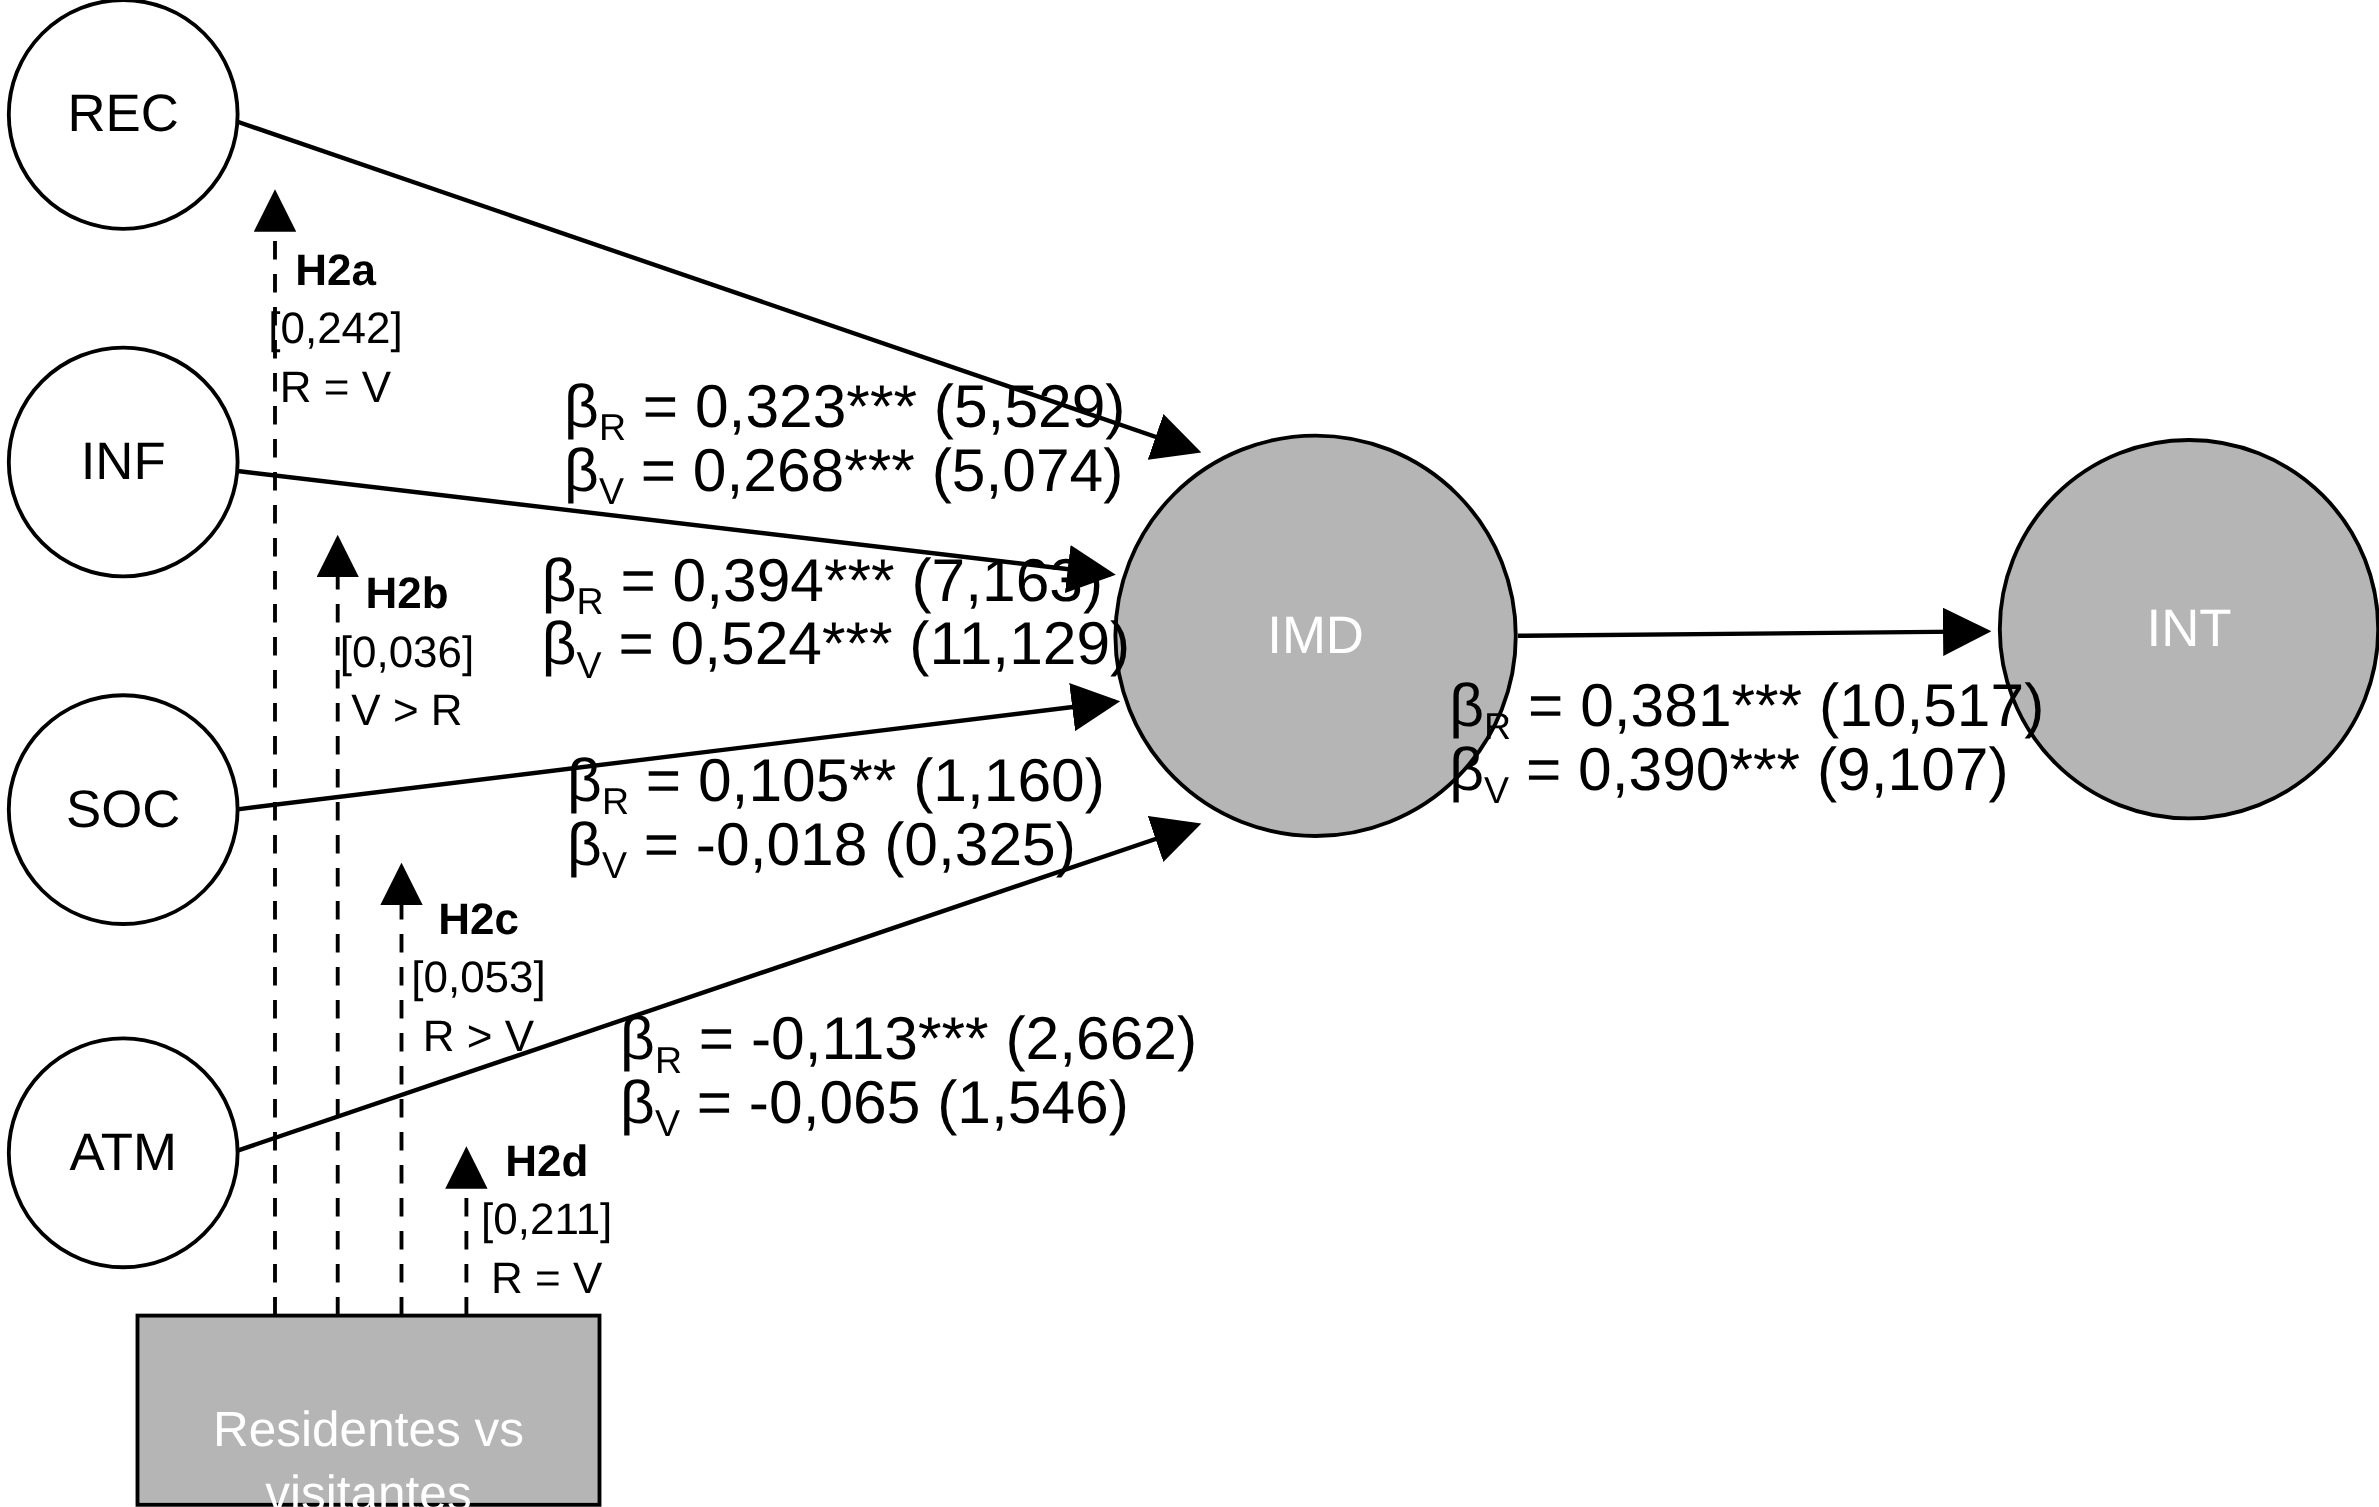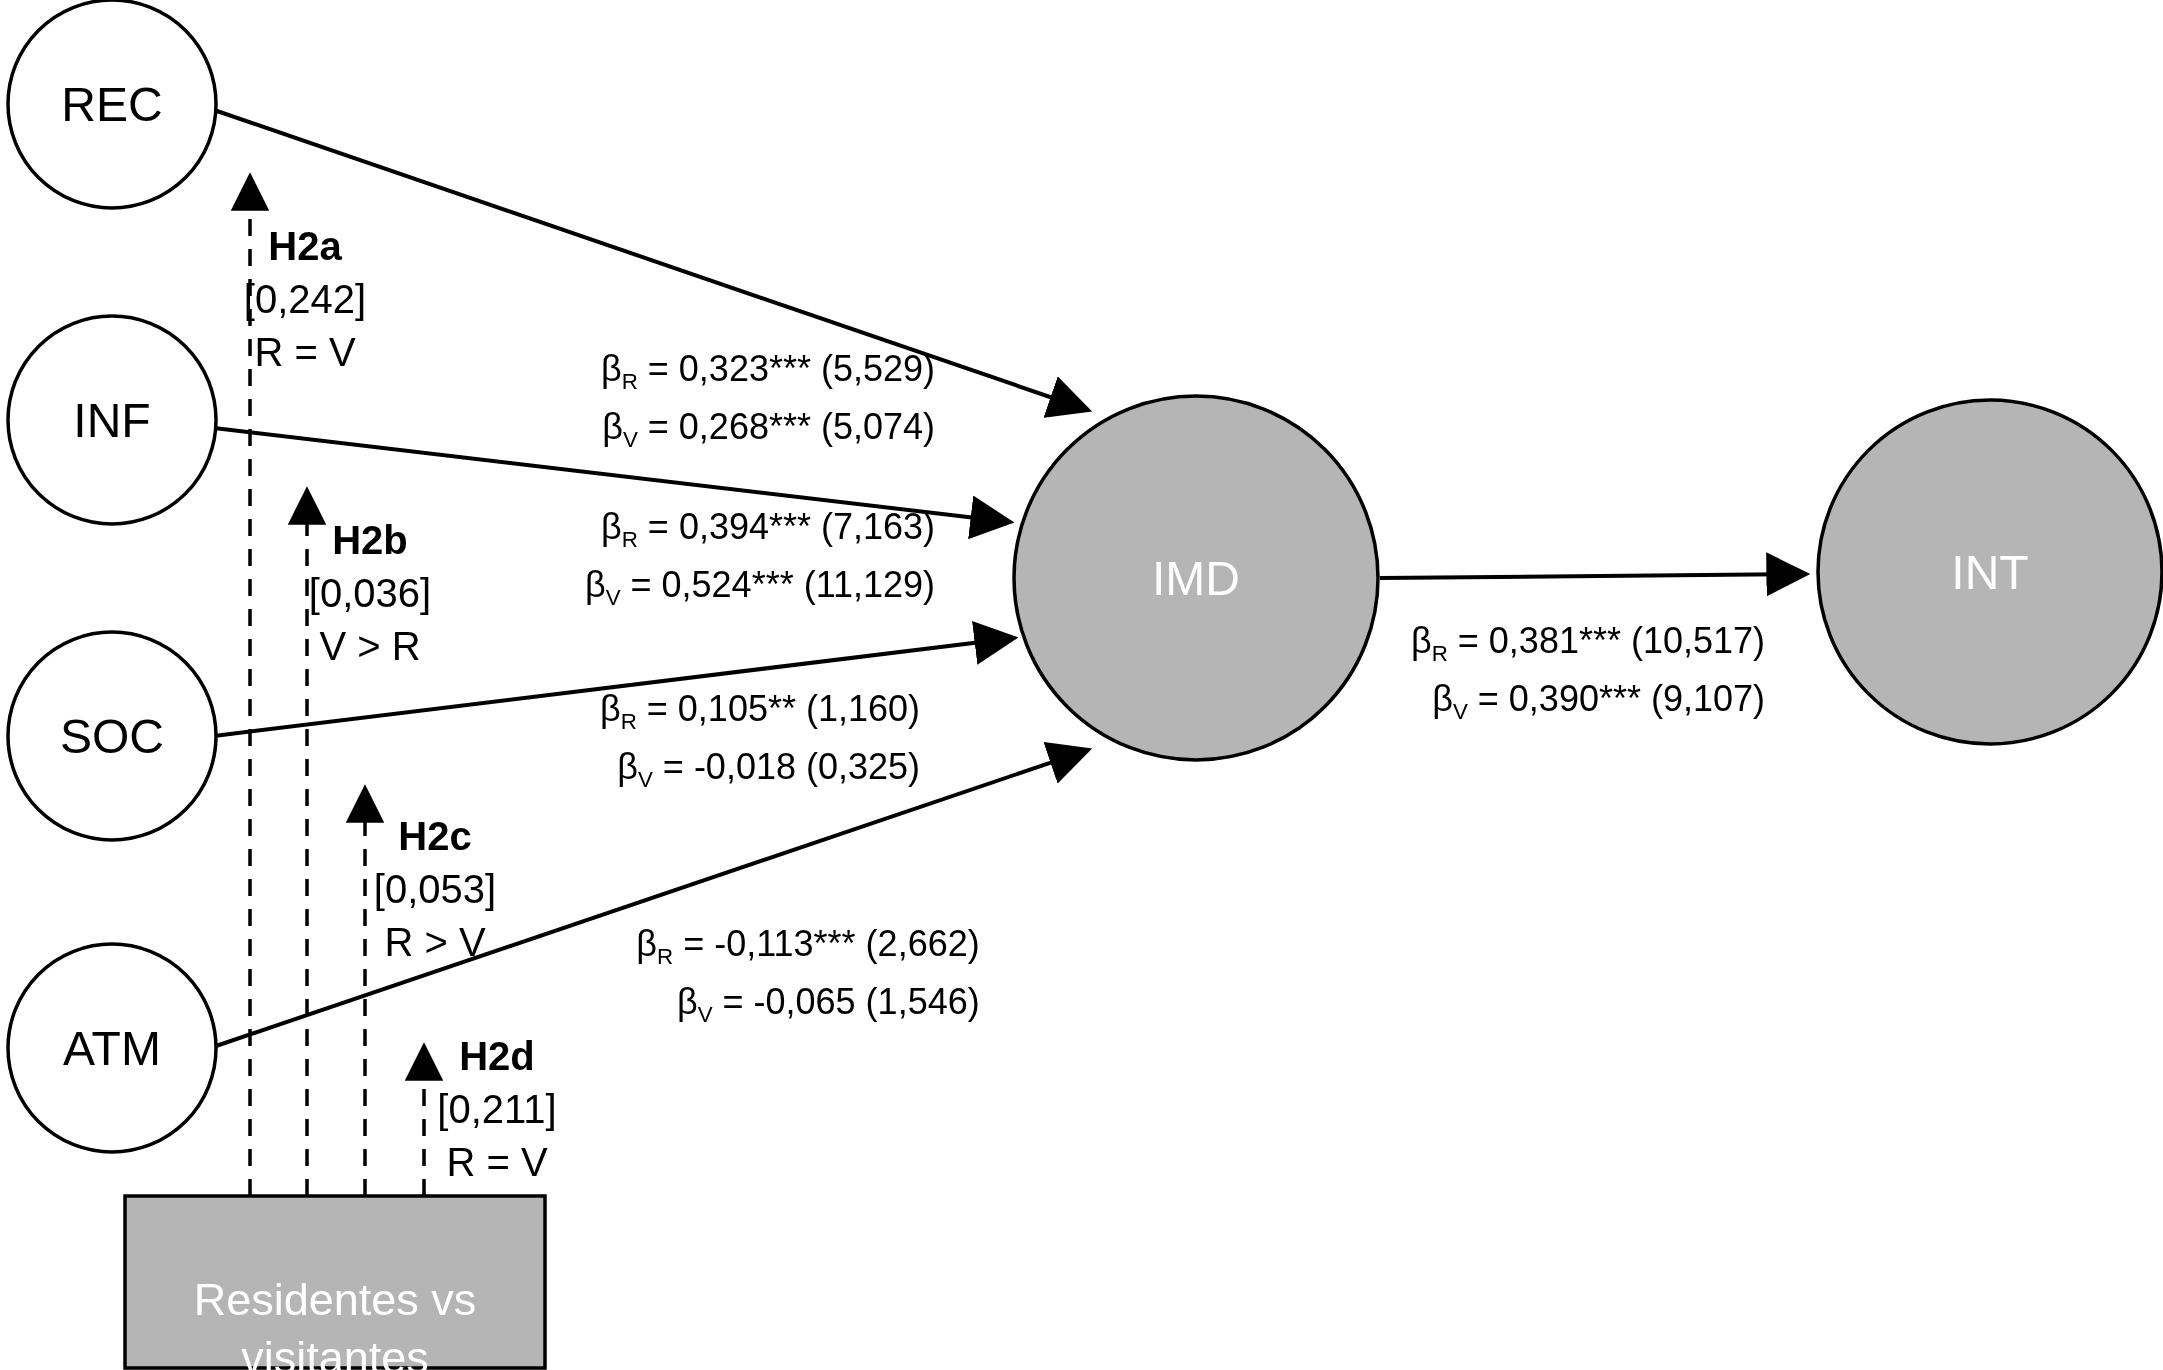--- a/index.html
+++ b/index.html
@@ -27,24 +27,24 @@
     font-size: 45px;
     line-height: 58px;
     color: #ffffff;
     text-align: center;
     white-space: nowrap;
     margin-top: 48px;
   }
   .path-label {
     position: absolute;
     transform: translateX(-50%);
-    font-size: 36px;
+    font-size: 55px;
     line-height: 58px;
     color: #000000;
-    text-align: right;
+    text-align: left;
     white-space: nowrap;
   }
   .path-label sub { font-size: 0.62em; line-height: 0; }
   .hyp-label {
     position: absolute;
     transform: translateX(-50%);
     font-size: 40px;
     line-height: 53px;
     color: #000000;
     text-align: center;
@@ -106,21 +106,21 @@
   <div class="path-label" style="left:760px; top:498px">
     <div><span>β</span><sub>R</sub><span> = 0,394*** (7,163)</span></div>
     <div><span>β</span><sub>V</sub><span> = 0,524*** (11,129)</span></div>
   </div>
 
   <div class="path-label" style="left:760px; top:680px">
     <div><span>β</span><sub>R</sub><span> = 0,105** (1,160)</span></div>
     <div><span>β</span><sub>V</sub><span> = -0,018 (0,325)</span></div>
   </div>
 
-  <div class="path-label" style="left:808px; top:915px">
+  <div class="path-label" style="left:826px; top:915px">
     <div><span>β</span><sub>R</sub><span> = -0,113*** (2,662)</span></div>
     <div><span>β</span><sub>V</sub><span> = -0,065 (1,546)</span></div>
   </div>
 
   <div class="path-label" style="left:1588px; top:612px">
     <div><span>β</span><sub>R</sub><span> = 0,381*** (10,517)</span></div>
     <div><span>β</span><sub>V</sub><span> = 0,390*** (9,107)</span></div>
   </div>
 
   <div class="hyp-label" style="left:305px; top:220px">

